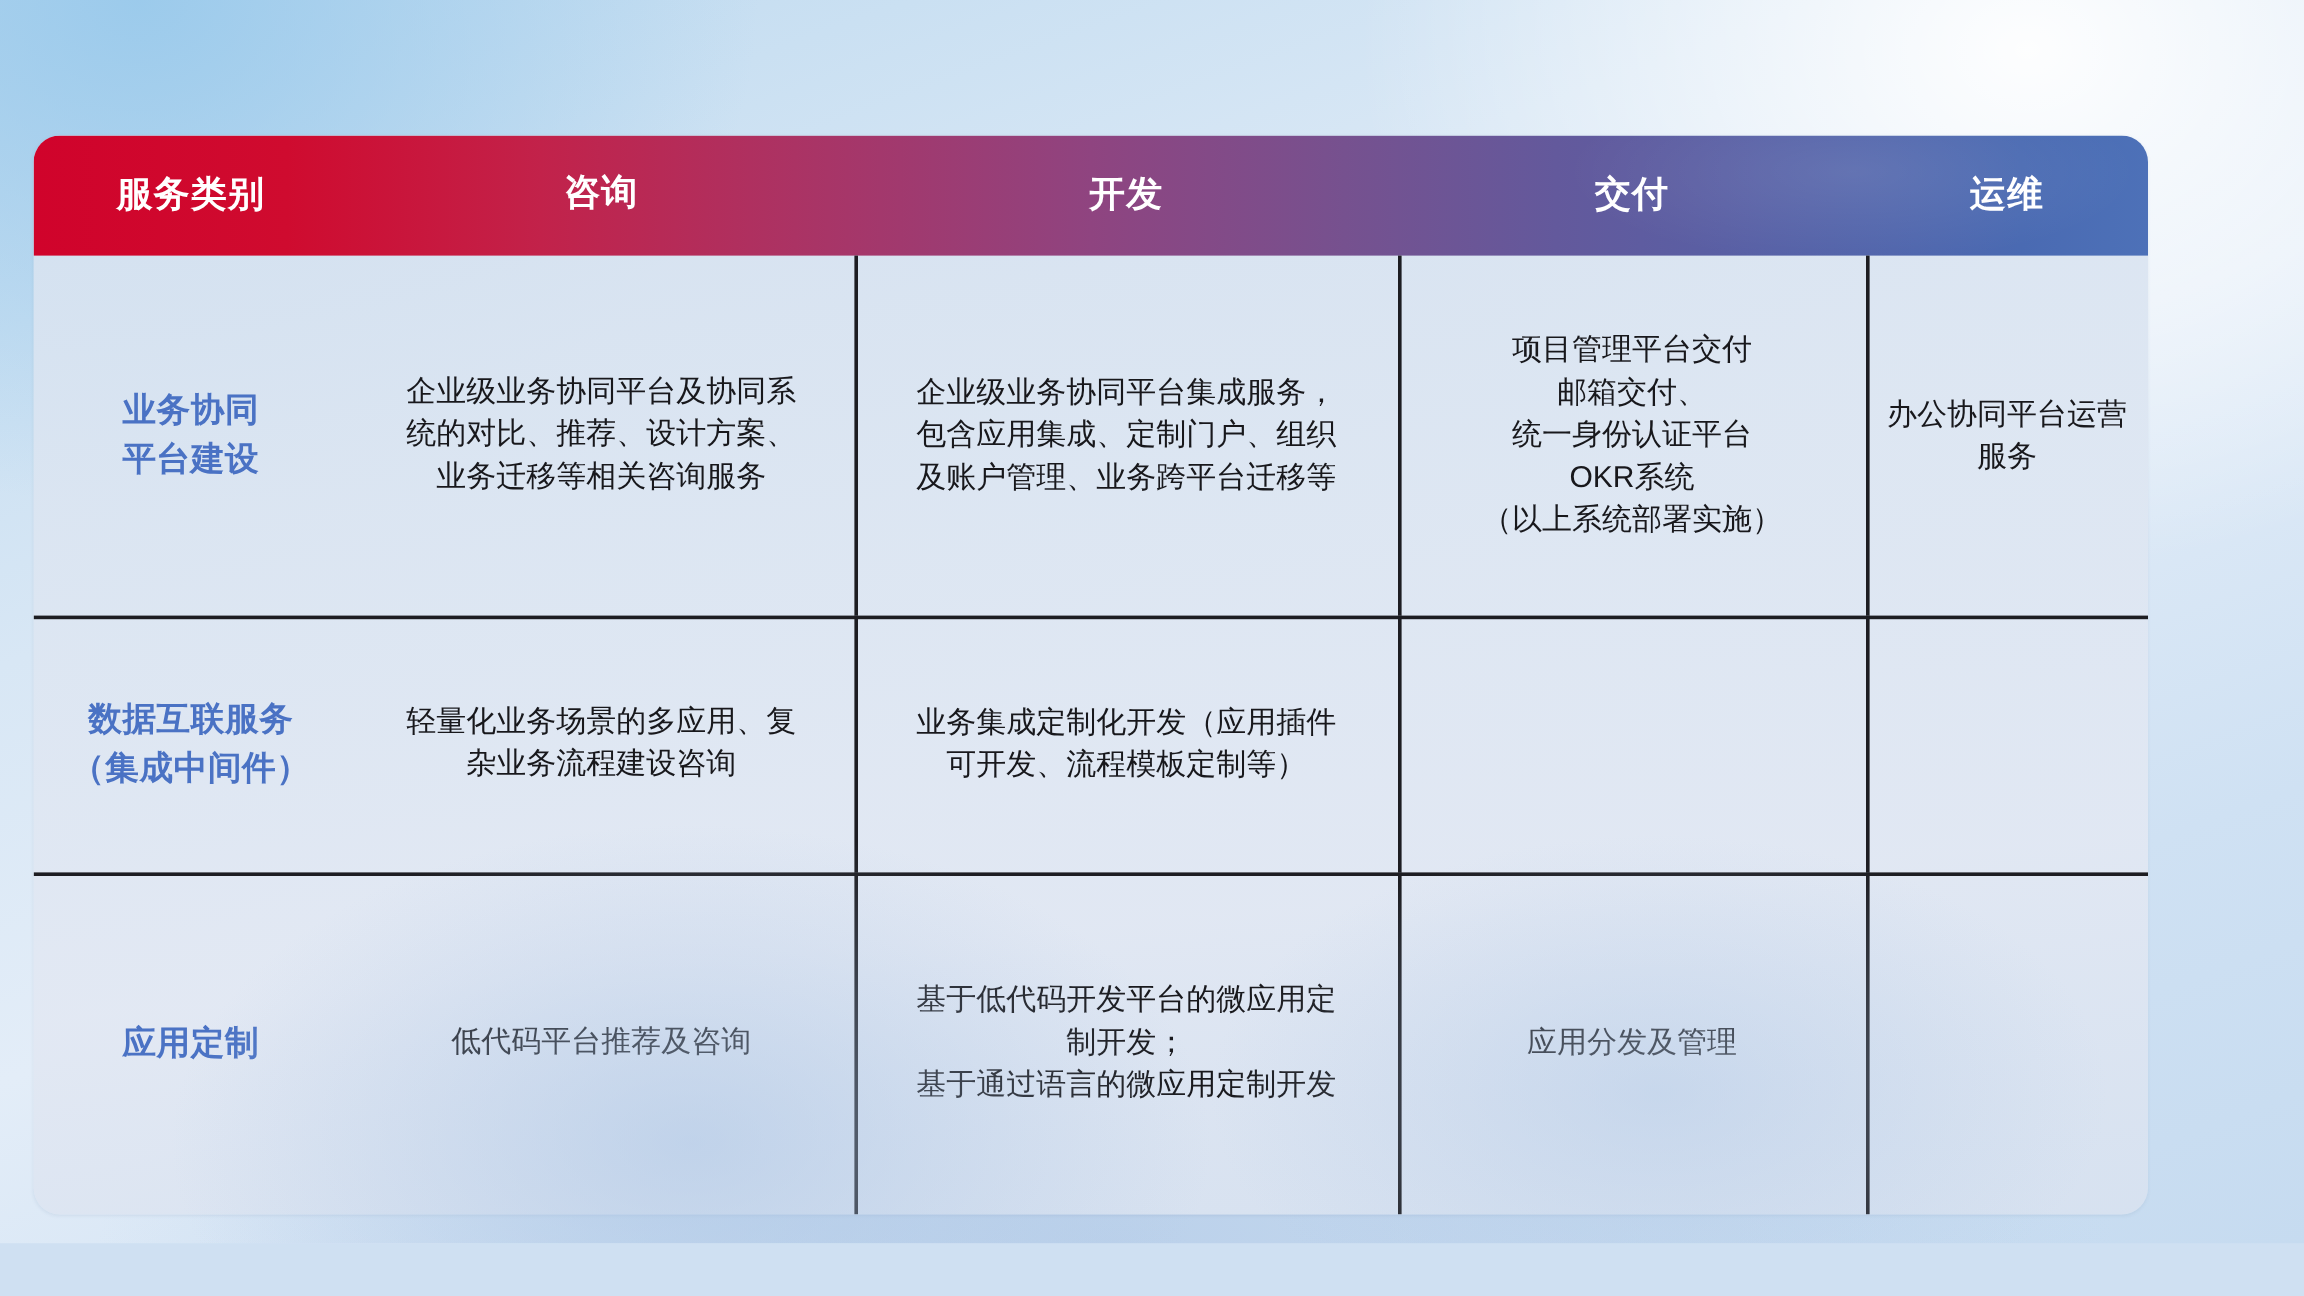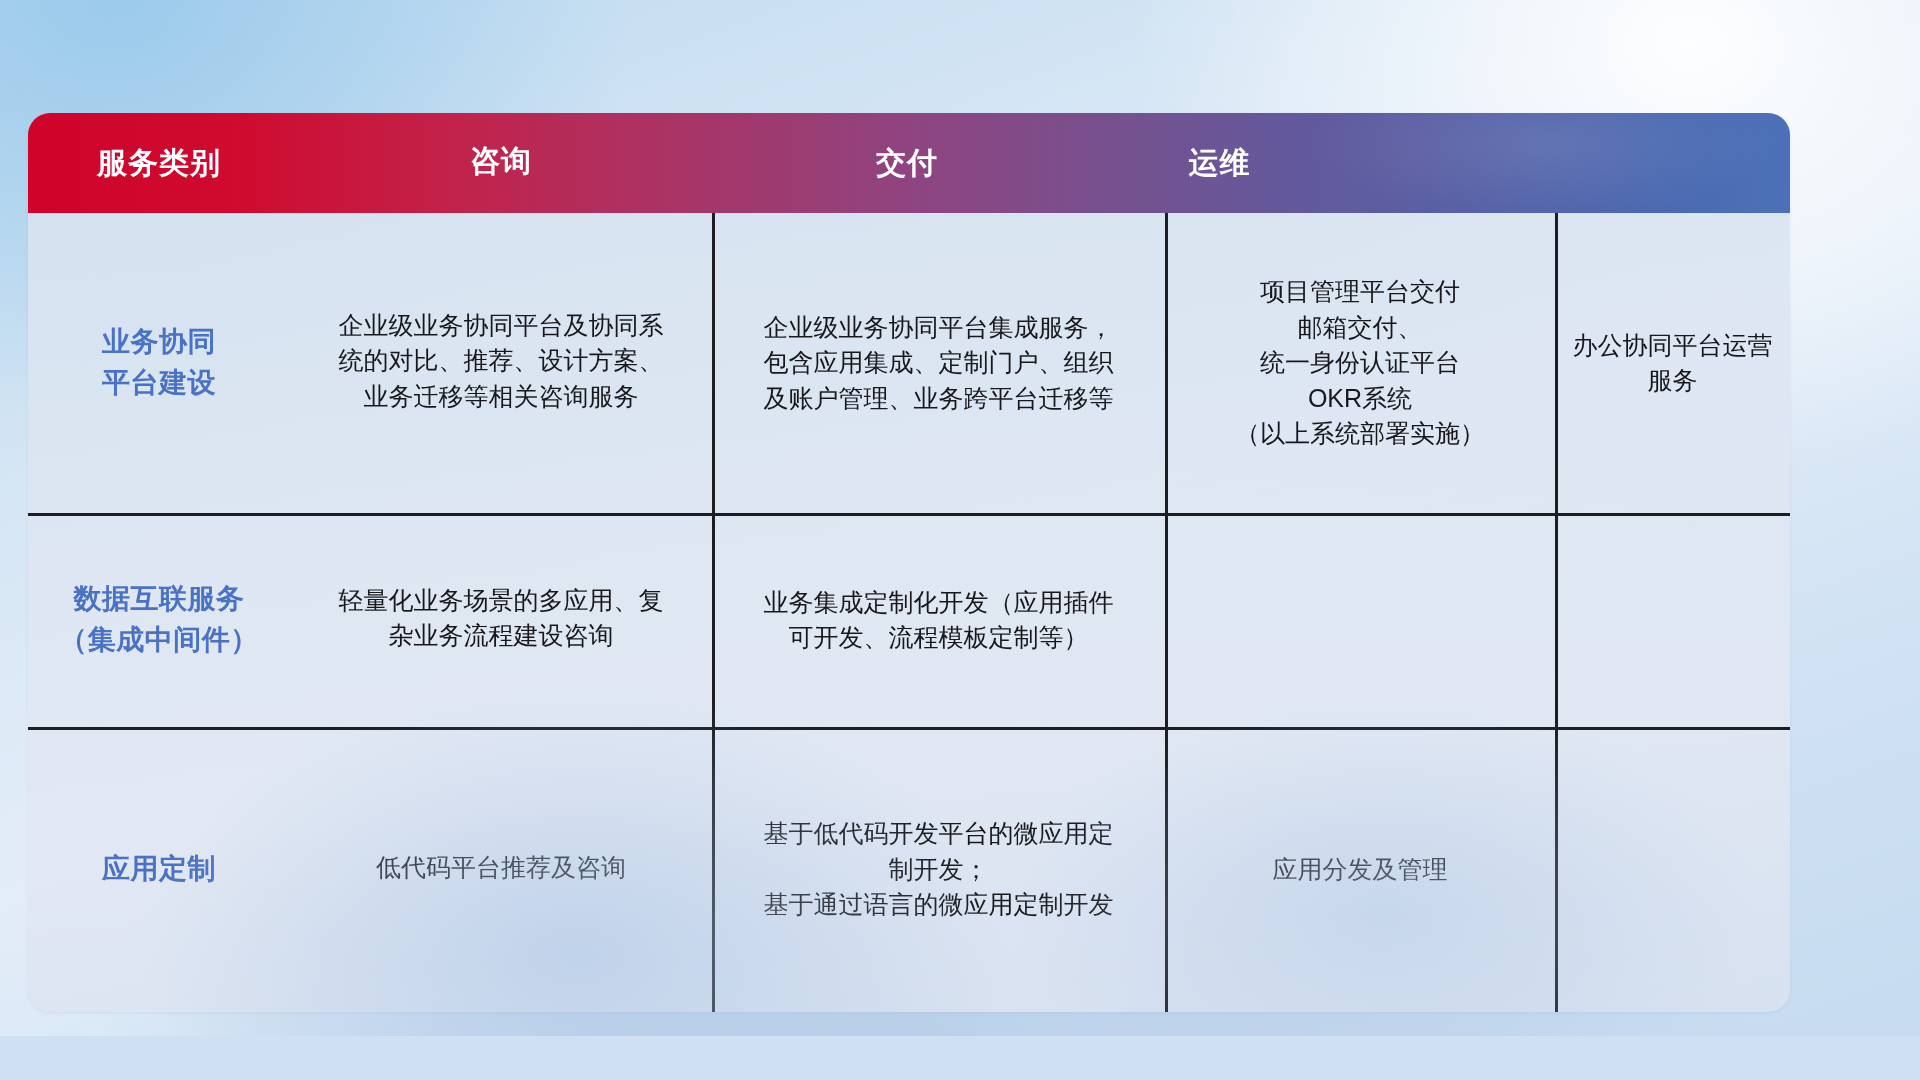--- a/index.html
+++ b/index.html
@@ -155,20 +155,21 @@
 </head>
 <body>
 
 <div id="page">
 
   <div class="table-wrap">
 
     <div class="thead">
       <div class="th c0">服务类别</div>
       <div class="th c1">咨询</div>
+      <div class="th c2">开发</div>
       <div class="th c3">交付</div>
       <div class="th c4">运维</div>
     </div>
 
     <div class="tbody">
 
       <div class="trow r1">
         <div class="td c0">
           <span class="rowlabel">业务协同
 平台建设</span>

